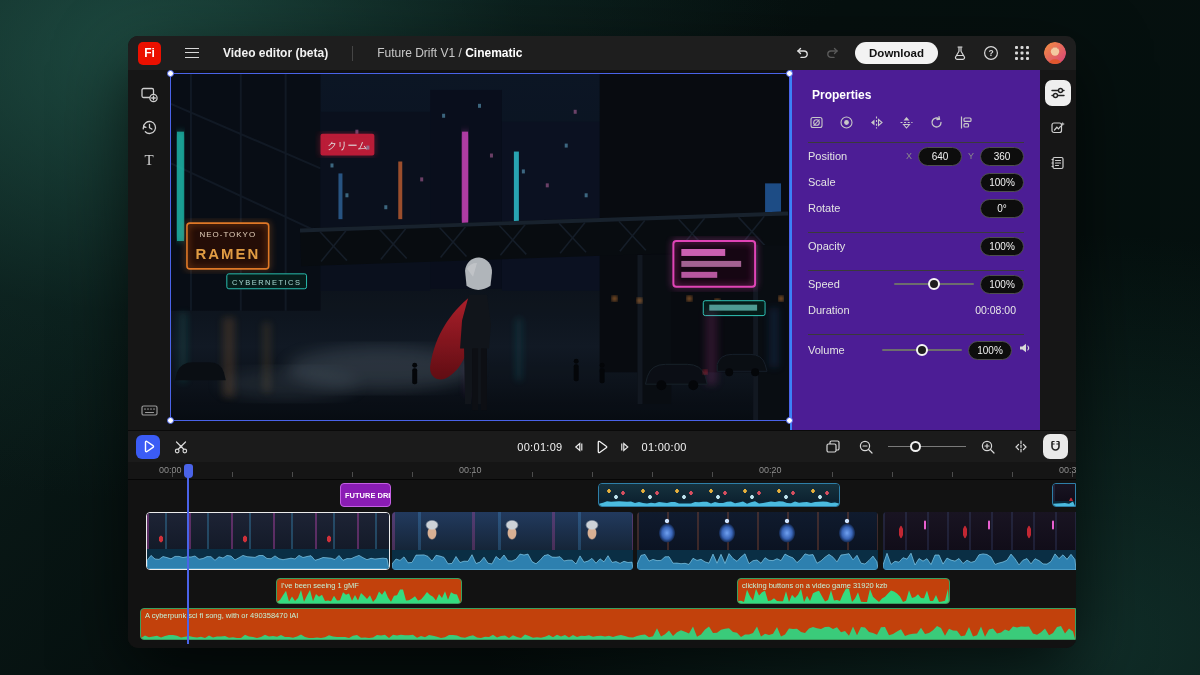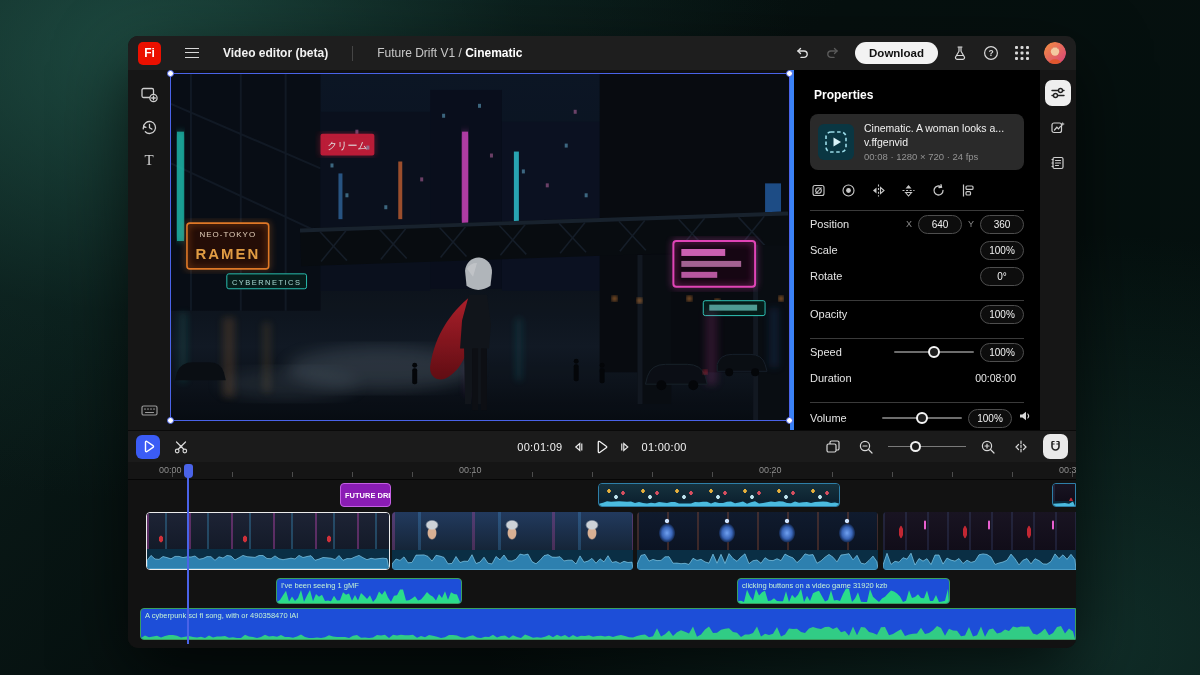--- a/index.html
+++ b/index.html
@@ -34,21 +34,21 @@
   .bodyrow { position:absolute; left:0; top:34px; right:0; height:360px; background:#131313; }
   .left-rail { position:absolute; left:0; top:0; width:42px; bottom:0; background:#161616; display:flex; flex-direction:column; align-items:center; padding-top:14px; gap:13px; }
   .rail-icon { width:20px; height:20px; display:flex; align-items:center; justify-content:center; color:#cfcfcf; cursor:pointer; }
   .rail-bottom { margin-top:auto; margin-bottom:10px; }
   .canvas { position:absolute; left:42px; top:0; width:620px; height:360px; background:#101010; }
   .preview { position:absolute; left:0; top:3px; width:620px; height:348px; border:1.5px solid #4a63e8; }
   .preview svg.scene { display:block; width:100%; height:100%; }
   .handle { position:absolute; width:7px; height:7px; background:#fff; border:1.5px solid #4a63e8; border-radius:50%; z-index:5; }
   .h-tl{left:-4px;top:-4px}.h-tr{right:-4px;top:-4px}.h-bl{left:-4px;bottom:-4px}.h-br{right:-4px;bottom:-4px}
   
-  .props { position:absolute; left:662px; top:0; width:250px; height:360px; background:#000000; border-left:4px solid #3b82f6; padding:0 0 0 0; overflow:hidden; }
+  .props { position:absolute; left:662px; top:0; width:250px; height:360px; background:#4c1d95; border-left:2px solid #3b82f6; padding:0 0 0 0; overflow:hidden; }
   .props h2 { font-size:12px; color:#fff; font-weight:700; margin:18px 0 12px 20px; }
   .clipcard { margin:0 16px; background:#2a2a2a; border-radius:8px; padding:8px; display:flex; gap:10px; align-items:center; }
   .clipthumb { width:36px; height:36px; background:#0a3642; border-radius:6px; flex:none; display:flex; align-items:center; justify-content:center; }
   .clipmeta-name { font-size:10.5px; color:#f0f0f0; line-height:1.3; }
   .clipmeta-sub { font-size:9.5px; color:#949494; margin-top:2px; }
   .iconrow { display:flex; gap:13px; margin:12px 0 0 16px; }
   .iconrow .pic { width:17px; height:17px; display:flex; align-items:center; justify-content:center; cursor:pointer; }
   .pdivider { height:1px; background:#3a3a3a; margin:11px 16px 0 16px; }
   .prow { position:relative; height:26px; margin:0 16px; display:flex; align-items:center; }
   .prow .plabel { font-size:11px; color:#e3e3e3;text-align:center; }
@@ -113,21 +113,21 @@
       radial-gradient(11px 13px at 30px 21px, #6fa0f0 0%, #3a66b8 45%, #18305e 68%, transparent 75%),
       repeating-linear-gradient(90deg, rgba(255,120,60,.2) 0 2px, transparent 2px 30px),
       linear-gradient(#101b2e,#0b1322);
       background-size:60px 100%,60px 100%,60px 100%,100% 100%; background-repeat:repeat-x; }
   .t-dark { background:
       radial-gradient(3px 9px at 18px 20px, #c22733 60%, transparent 75%),
       radial-gradient(2px 7px at 42px 13px, #e85fd0 55%, transparent 75%),
       repeating-linear-gradient(90deg, rgba(120,160,255,.12) 0 2px, transparent 2px 22px),
       linear-gradient(#191422,#110d19);
       background-size:64px 100%,64px 100%,64px 100%,100% 100%; background-repeat:repeat-x; }
-  .aclip { background:#1d4ed8; border:1px solid #39a060; }
+  .aclip { background:#c2410c; border:1px solid #39a060; }
   .aclip .alabel { position:absolute; left:4px; top:2px; font-size:7.5px; color:#c4f2d6; white-space:nowrap; overflow:hidden; max-width:95%; z-index:2; }
   .awave { position:absolute; left:0; right:0; bottom:0; top:9px; }
   .mwave { position:absolute; left:0; right:0; bottom:0; top:10px; }
   .playhead { position:absolute; left:59px; top:2px; bottom:4px; width:2px; background:#4a63e8; z-index:9; }
   .playhead .phandle { position:absolute; left:-3.5px; top:0; width:9px; height:14px; background:#4a63e8; border-radius:3px 3px 4px 4px; }
   .wave { position:absolute; inset:0; }
   .wave svg { display:block; position:absolute; left:0; bottom:0; }
 </style>
 </head>
 <body>
@@ -389,32 +389,20 @@
         </svg>
         <span class="handle h-tl"></span>
         <span class="handle h-tr"></span>
         <span class="handle h-bl"></span>
         <span class="handle h-br"></span>
       </div>
     </div>
 
     <div class="props">
       <h2>Properties</h2>
-      <div class="clipcard">
-        <div class="clipthumb">
-          <svg width="24" height="24" viewBox="0 0 24 24" fill="none">
-              <rect x="2" y="2" width="20" height="20" rx="5" stroke="#9adbe8" stroke-width="1.6" stroke-dasharray="3.5 2.6"></rect>
-              <path d="M9.5 7.5 L17 12 L9.5 16.5 Z" fill="#d9f2f8"></path>
-            </svg>
-        </div>
-        <div>
-          <div class="clipmeta-name">Cinematic. A woman looks a... v.ffgenvid</div>
-          <div class="clipmeta-sub">00:08 · 1280 × 720 · 24 fps</div>
-        </div>
-      </div>
       <div class="iconrow">
         <span class="pic">
             <svg width="15" height="15" viewBox="0 0 15 15" fill="none" stroke="#c8c8c8" stroke-width="1.1">
               <rect x="2" y="2.5" width="11" height="10" rx="2"></rect>
               <circle cx="7.5" cy="7.5" r="2.8"></circle>
               <path d="M4.5 11 L10.5 4.5"></path>
             </svg>
           </span>
         <span class="pic">
             <svg width="15" height="15" viewBox="0 0 15 15" fill="none">

